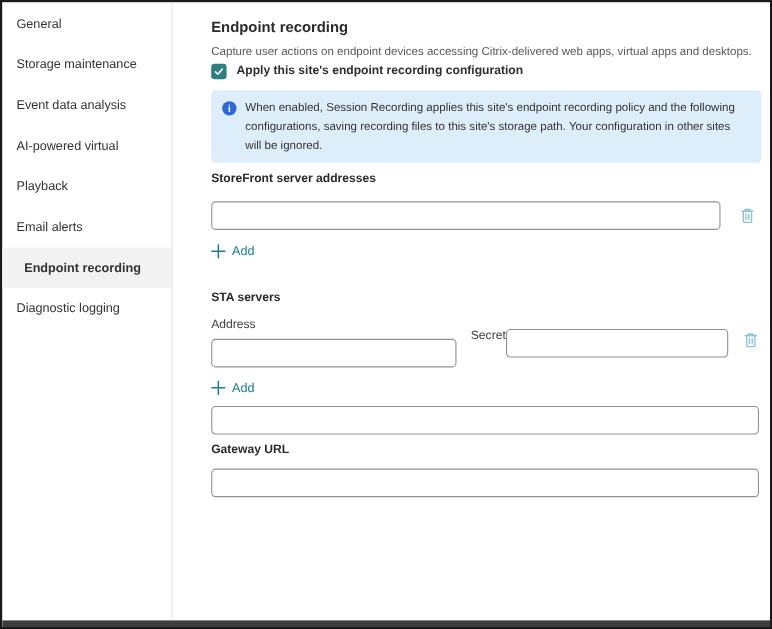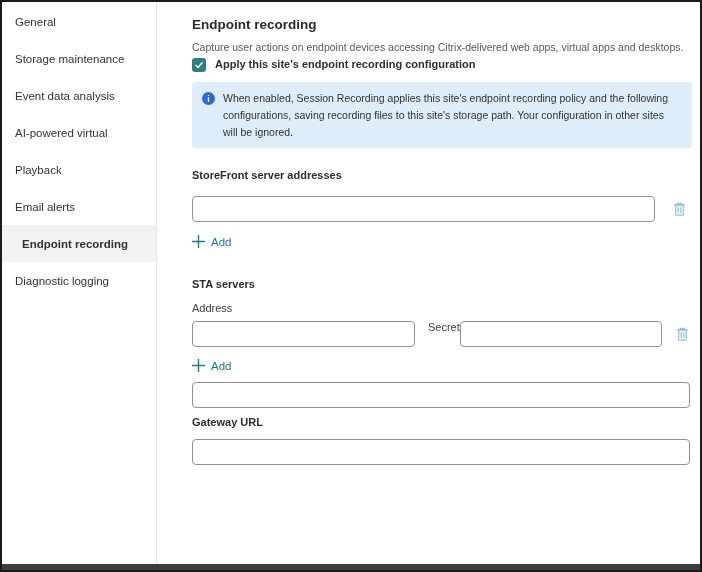--- a/index.html
+++ b/index.html
@@ -59,36 +59,36 @@
 
   .field-label { font-size:11px; font-weight:700; color:#2b2b2b; }
   .sub-label  { font-size:11px; color:#404040; }
 
   .text-input {
     height:26px; border:1px solid #919191; border-radius:4px;
     background:#fff; padding:0 8px; font-size:11.5px; color:#333;
     font-family:"Liberation Sans", sans-serif; outline:none;
   }
 
-  .sf-label { margin-top:21px; }
+  .sf-label { margin-top:8px; }
   .sf-row { margin-top:15px; display:flex; align-items:center; }
   .sf-input { width:463px; }
 
   .icon-btn { background:none; border:none; padding:0; cursor:pointer; display:flex; }
   .sf-row .icon-btn { margin-left:17px; }
 
   .add-btn {
     margin-top:13px; display:flex; align-items:center; gap:6px;
     background:none; border:none; padding:0; cursor:pointer;
     color:#1e7b8c; font-size:11.5px; font-weight:400;
     font-family:"Liberation Sans", sans-serif;
   }
 
   .sta-label { margin-top:30px; }
-  .sta-row { margin-top:12px; display:flex; align-items:flex-end; }
+  .sta-row { margin-top:12px; display:flex; align-items:center; }
   .sta-col-address { width:223px; margin-right:13px; display:flex; flex-direction:column; }
   .sta-col-secret  { width:234px; display:flex; flex-direction:row; }
   .sta-col-label { margin-bottom:7px; }
   .sta-col-input { width:100%; }
   .sta-row .icon-btn { margin-left:13px; margin-bottom:5px; }
   .add-btn-2 { margin-top:12px; }
 
   .sr-label { margin-top:29px; }
   .sr-input { margin-top:10px; width:498px; display:block; }
   .gw-label { margin-top:8px; }

